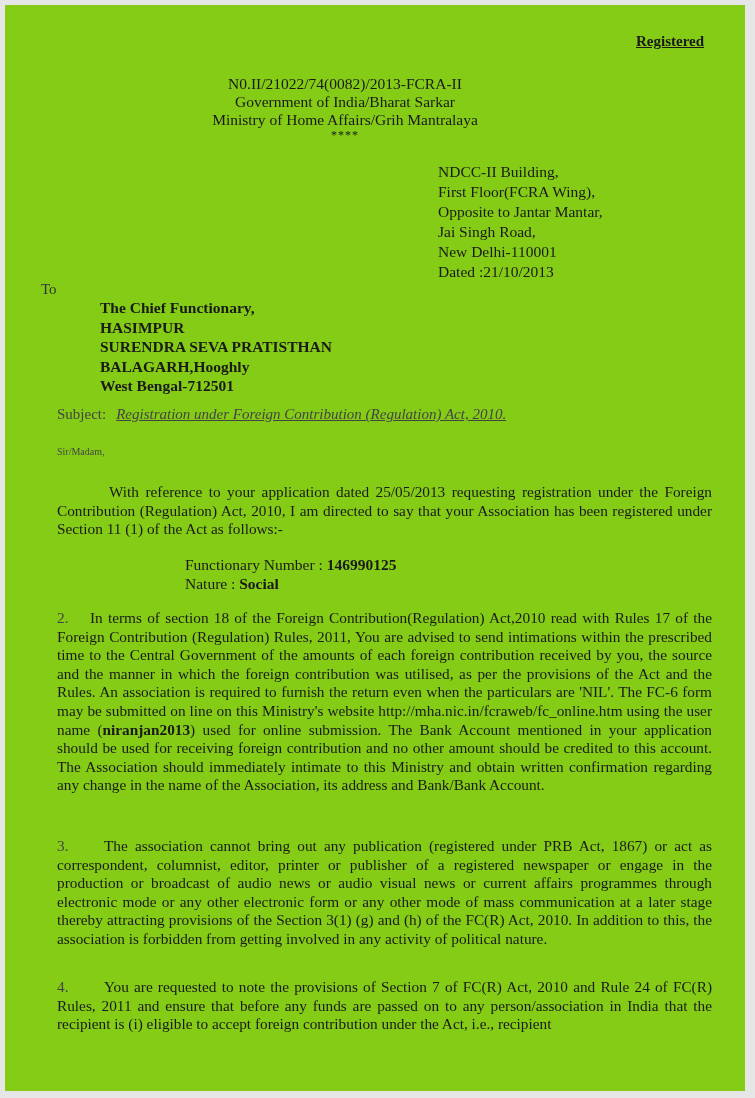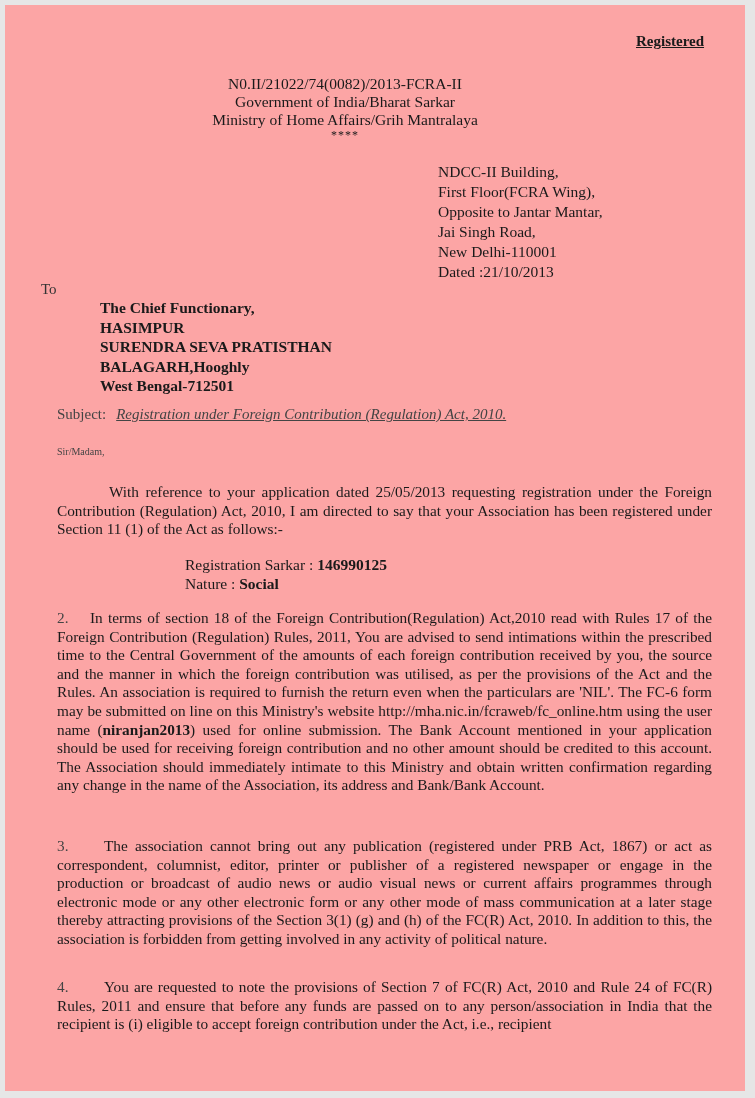--- a/index.html
+++ b/index.html
@@ -14,21 +14,21 @@
       overflow: hidden;
       font-family: "Liberation Serif", "DejaVu Serif", serif;
       color: #1a1a1a;
     }
     .page {
       position: absolute;
       left: 5px;
       top: 5px;
       width: 740px;
       height: 1086px;
-      background: #fca5a5;
+      background: #84cc16;
       overflow: hidden;
     }
     .abs { position: absolute; white-space: nowrap; }
 
     .registered {
       left: 631px; top: 28px;
       font-size: 15px; font-weight: bold; text-decoration: underline;
     }
     .header-block {
       left: 180px; top: 70px; width: 320px;
@@ -117,21 +117,21 @@
   <div class="abs subject-line">
     <span>Subject:</span><span class="subj-text">Registration under Foreign Contribution (Regulation) Act, 2010.</span>
   </div>
 
   <div class="abs salutation">Sir/Madam,</div>
 
   <div class="para para1">With reference to your application dated 25/05/2013 requesting registration under the Foreign Contribution (Regulation) Act, 2010, I am directed to say that your Association has been registered under Section 11 (1) of the Act as follows:-</div>
 
   <div class="abs regblock">
     <div>
-      <span>Registration Sarkar : </span><b>146990125</b>
+      <span>Functionary Number : </span><b>146990125</b>
     </div>
     <div>
       <span>Nature : </span><b>Social</b>
     </div>
   </div>
 
   <div class="para para2">
     <span class="num">2.</span><span>In terms of section 18 of the Foreign Contribution(Regulation) Act,2010 read with Rules 17 of the Foreign Contribution (Regulation) Rules, 2011, You are advised to send intimations within the prescribed time to the Central Government of the amounts of each foreign contribution received by you, the source and the manner in which the foreign contribution was utilised, as per the provisions of the Act and the Rules. An association is required to furnish the return even when the particulars are 'NIL'. The FC-6 form may be submitted on line on this Ministry's website http://mha.nic.in/fcraweb/fc_online.htm using the user name (</span><b>niranjan2013</b><span>) used for online submission. The Bank Account mentioned in your application should be used for receiving foreign contribution and no other amount should be credited to this account. The Association should immediately intimate to this Ministry and obtain written confirmation regarding any change in the name of the Association, its address and Bank/Bank Account.</span>
   </div>
 

